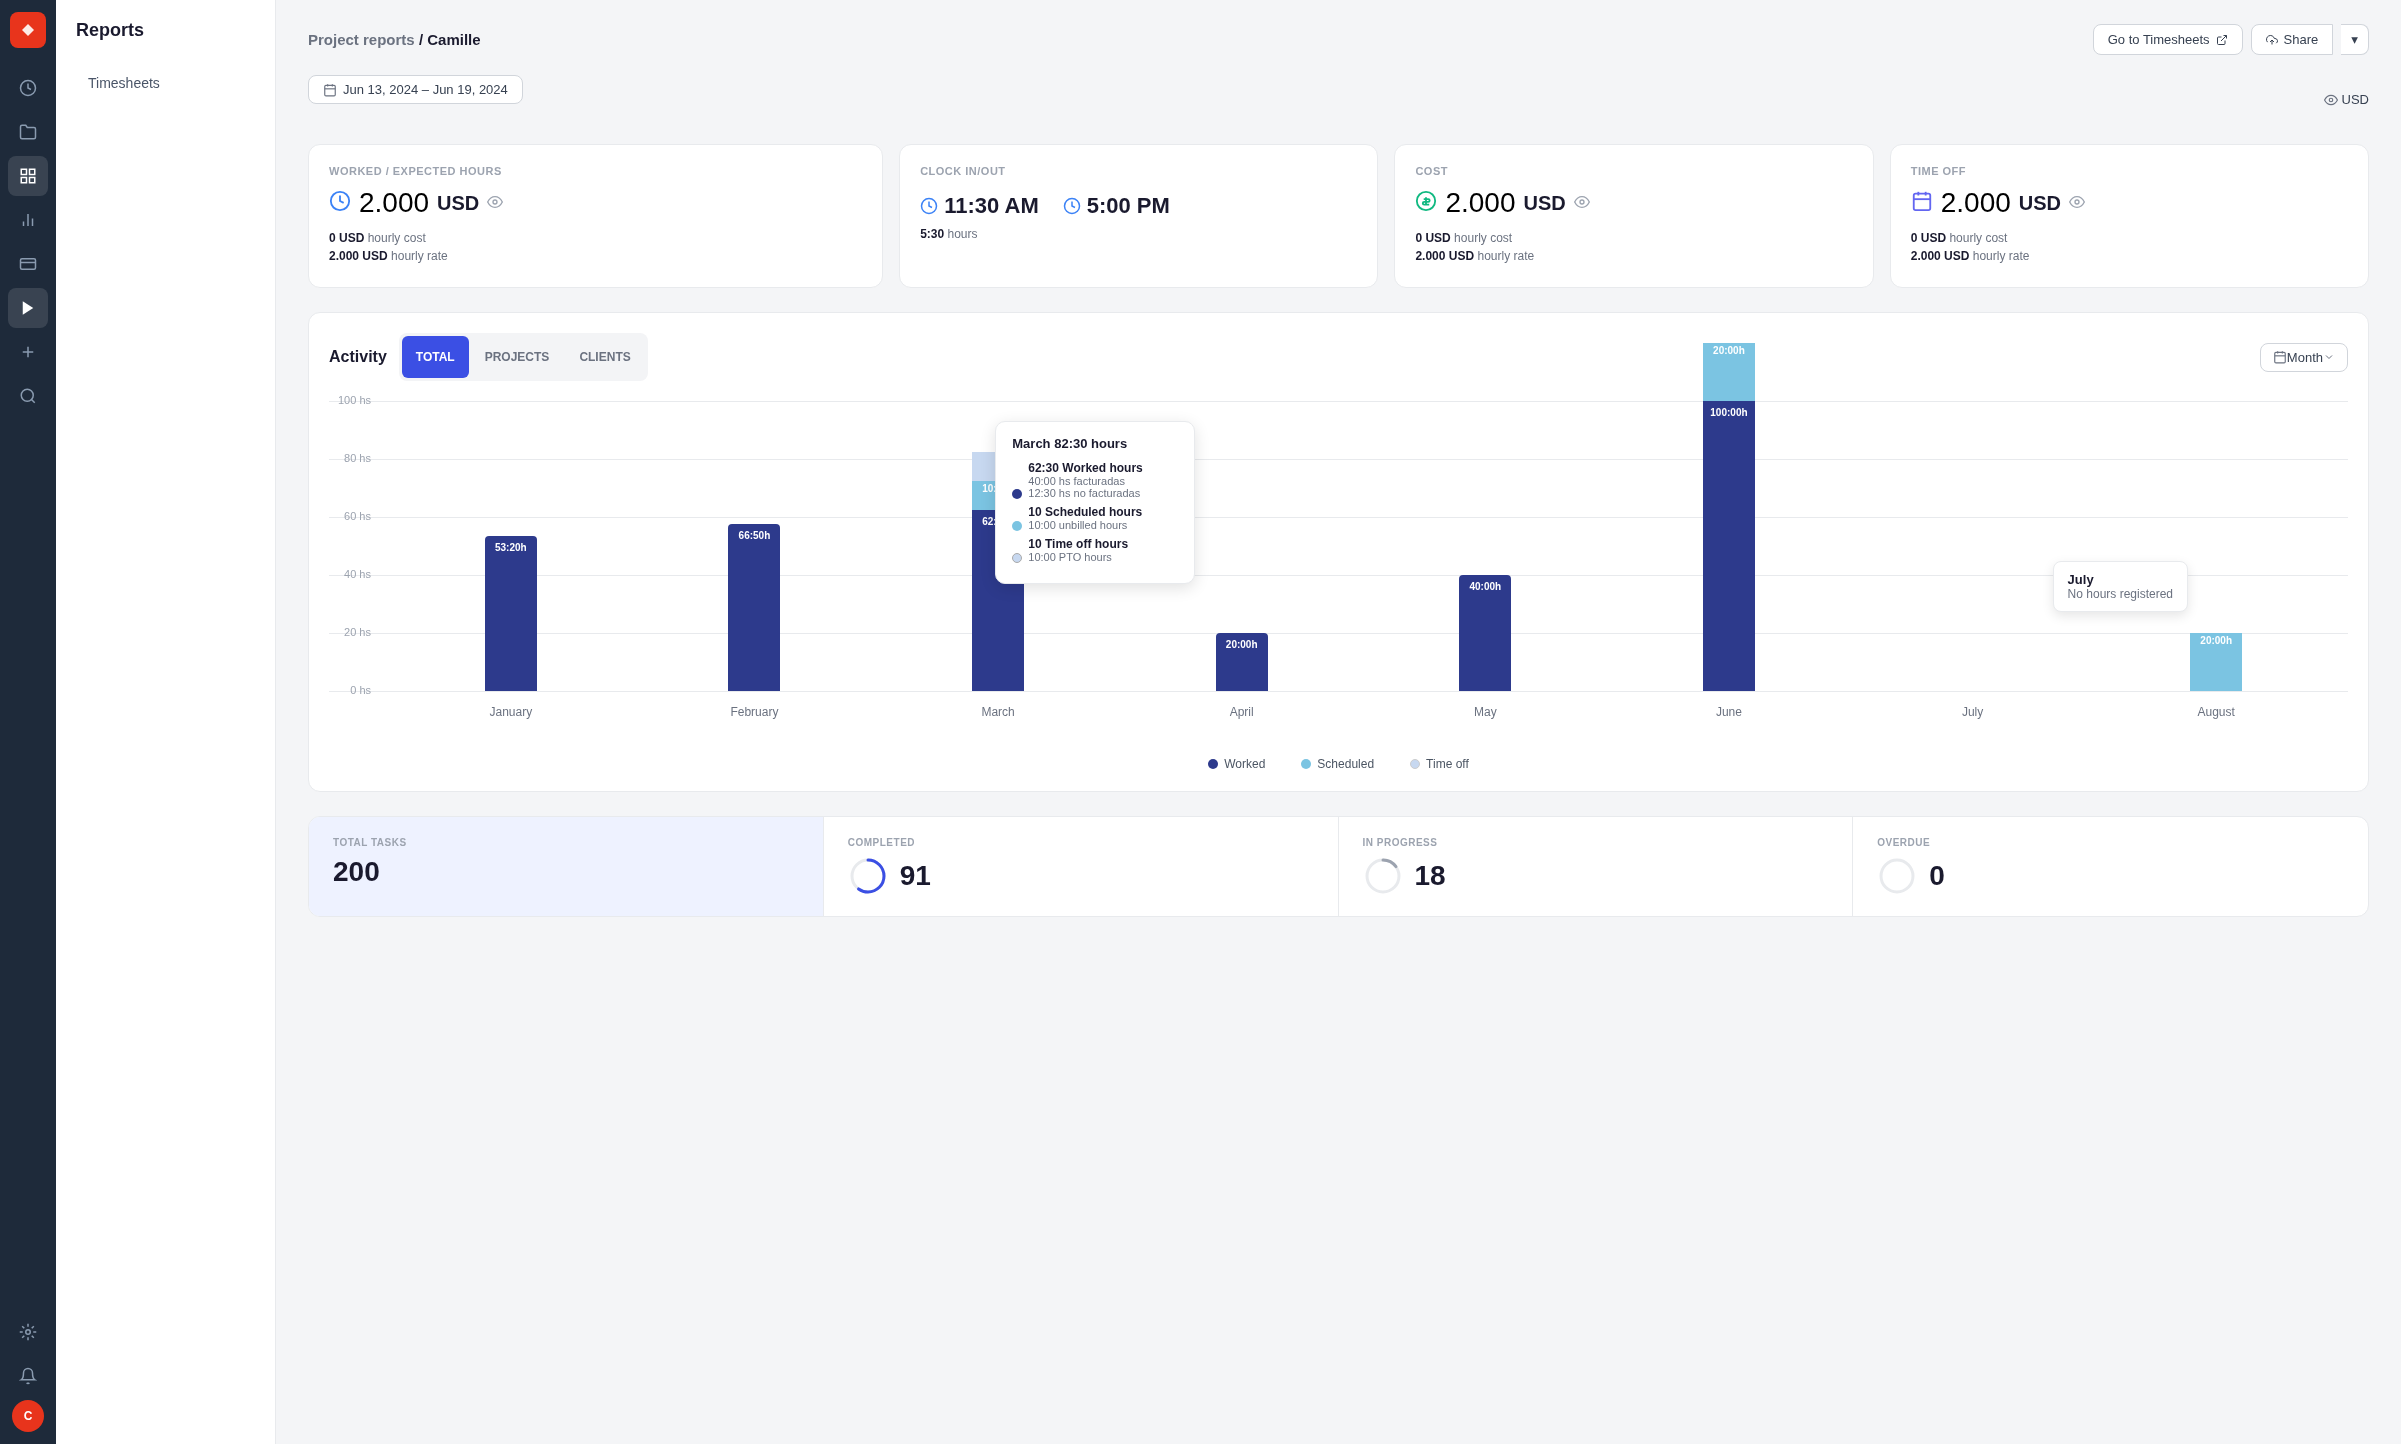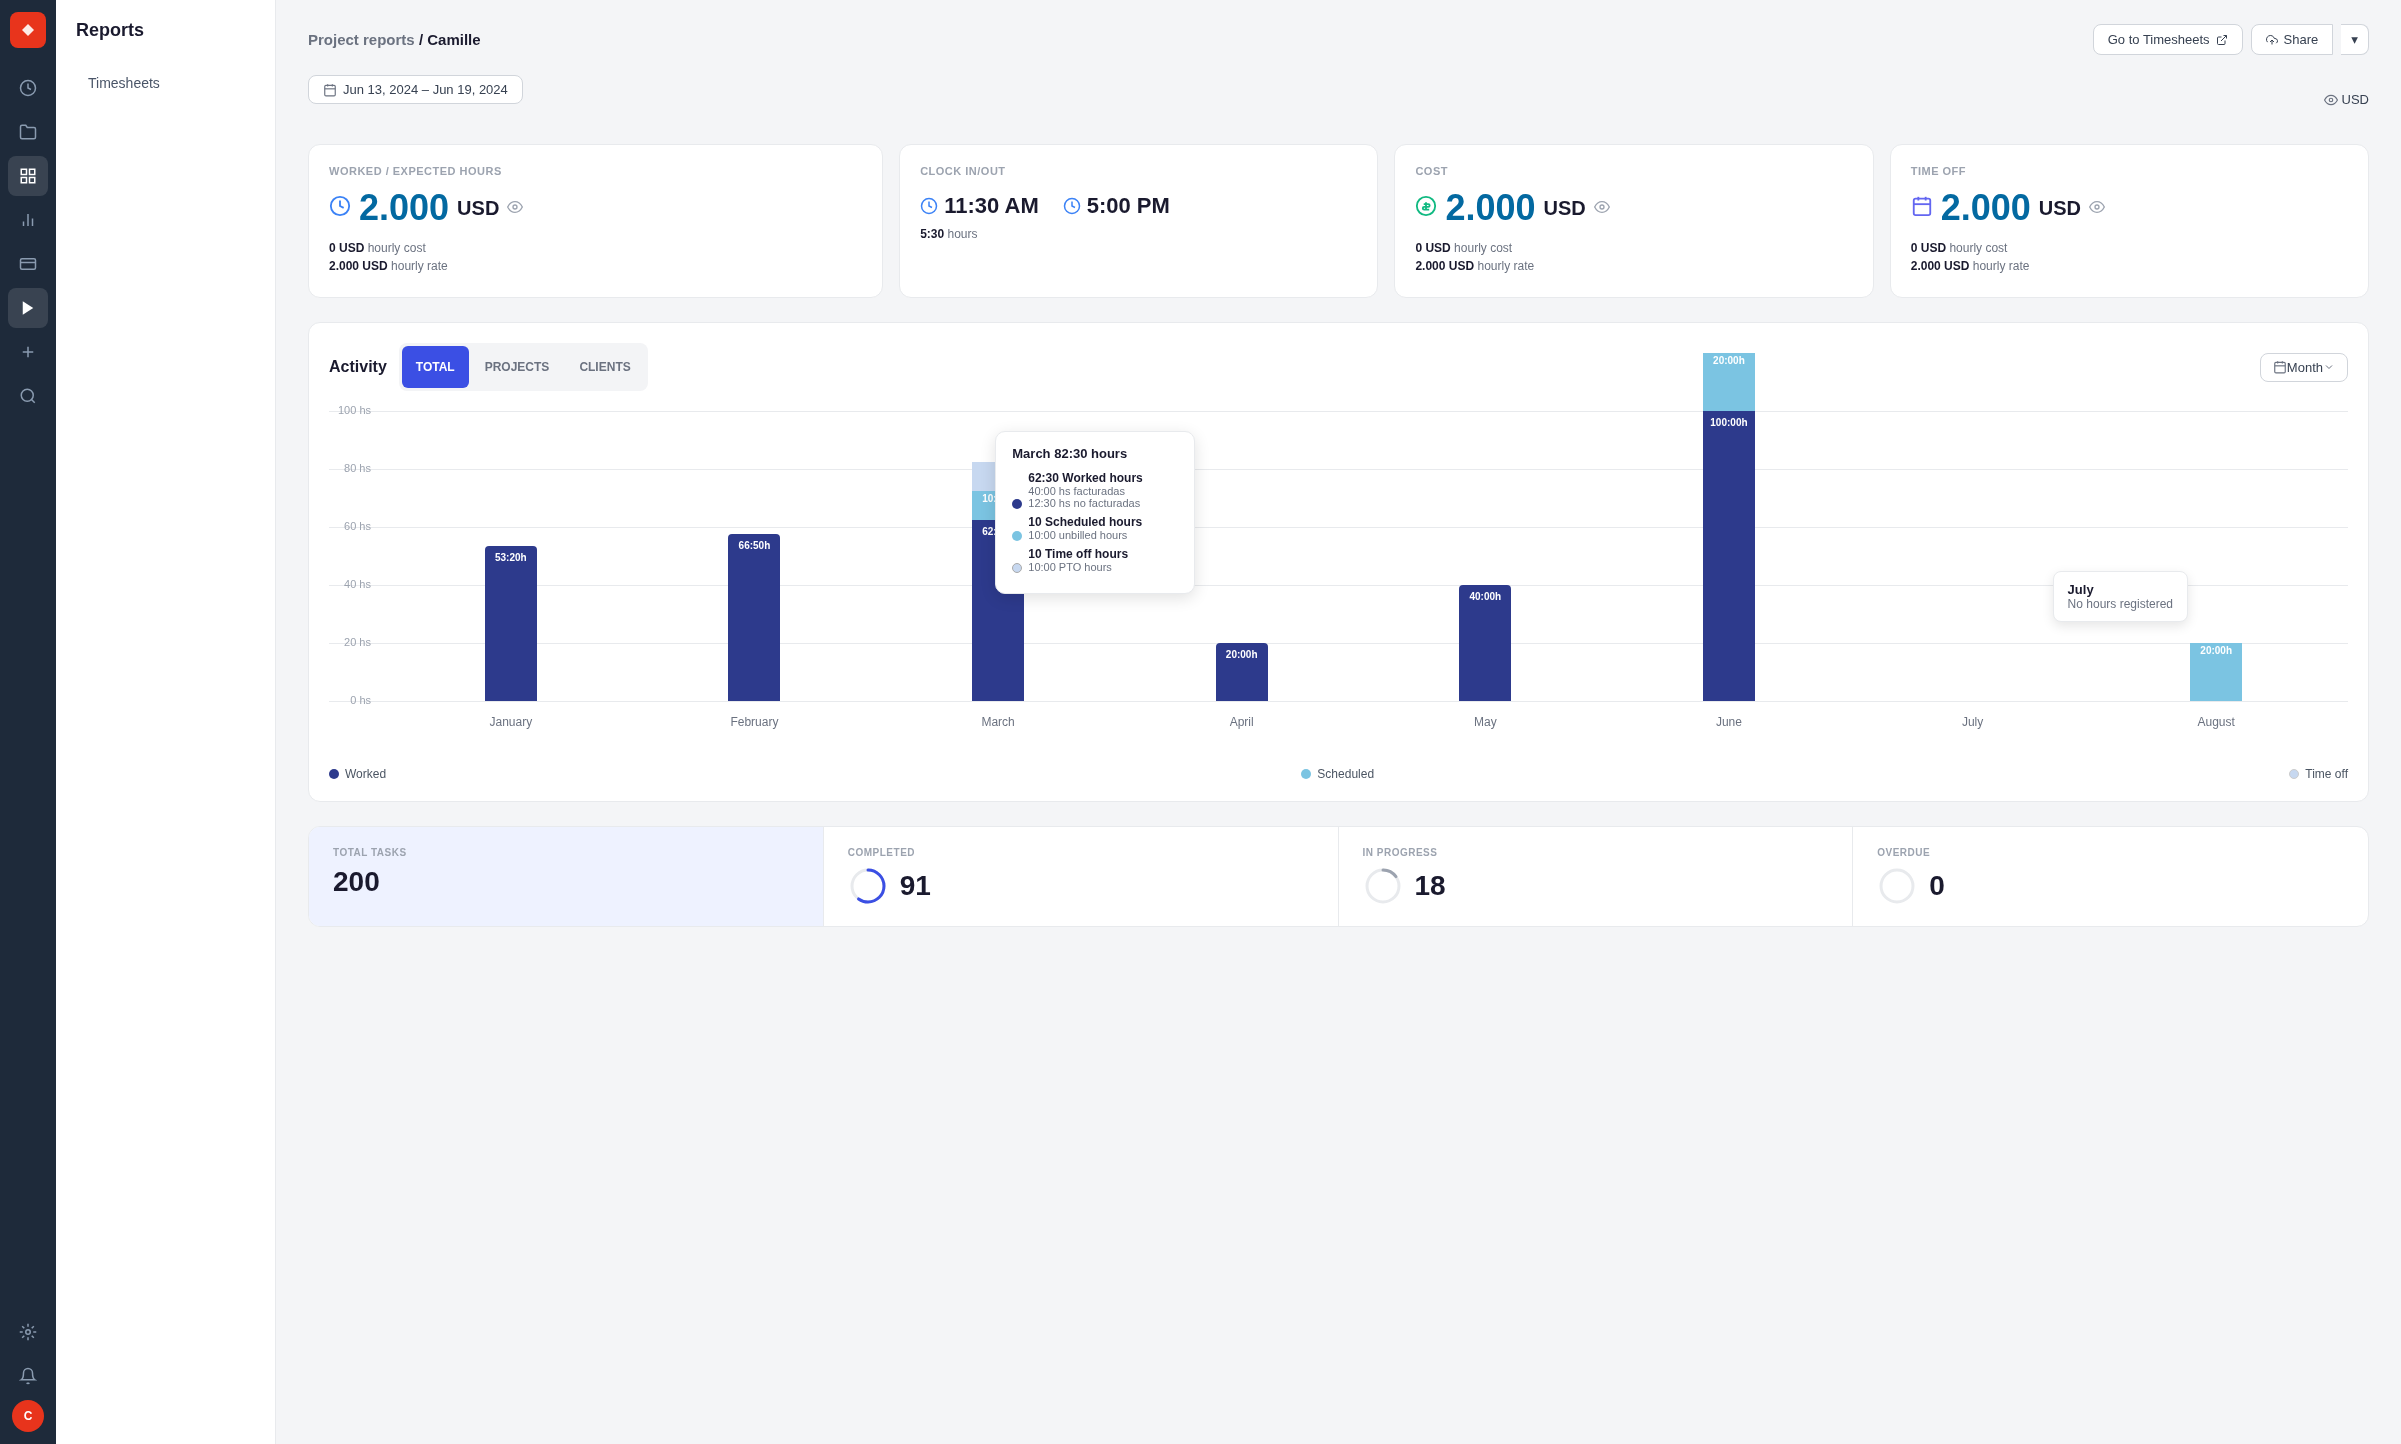--- a/index.html
+++ b/index.html
@@ -163,23 +163,23 @@
       letter-spacing: 0.5px;
       margin-bottom: 10px;
     }
     .stat-card .value-row {
       display: flex;
       align-items: center;
       gap: 8px;
       margin-bottom: 12px;
     }
     .stat-card .value {
-      font-size: 36px;
-      font-weight: 700;
-      color: #0369a1;
+      font-size: 28px;
+      font-weight: 400;
+      color: #000000;
     }
     .stat-card .unit {
       font-size: 20px;
       font-weight: 600;
       color: #1a1a2e;
     }
     .stat-card .sub {
       font-size: 12px;
       color: #6b7280;
       margin-bottom: 4px;
@@ -295,22 +295,22 @@
       padding: 10px 14px;
       font-size: 12px;
       box-shadow: 0 4px 12px rgba(0,0,0,0.1);
     }
     .july-tooltip .title { font-weight: 700; color: #1a1a2e; font-size: 13px; }
     .july-tooltip .sub { color: #6b7280; }
 
     
     .chart-legend {
       display: flex;
-      justify-content: space-between;
-      gap: 12px;
+      justify-content: center;
+      gap: 36px;
       margin-top: 12px;
     }
     .legend-item {
       display: flex;
       align-items: center;
       gap: 6px;
       font-size: 12px;
       color: #4b5563;
     }
     .legend-dot {

